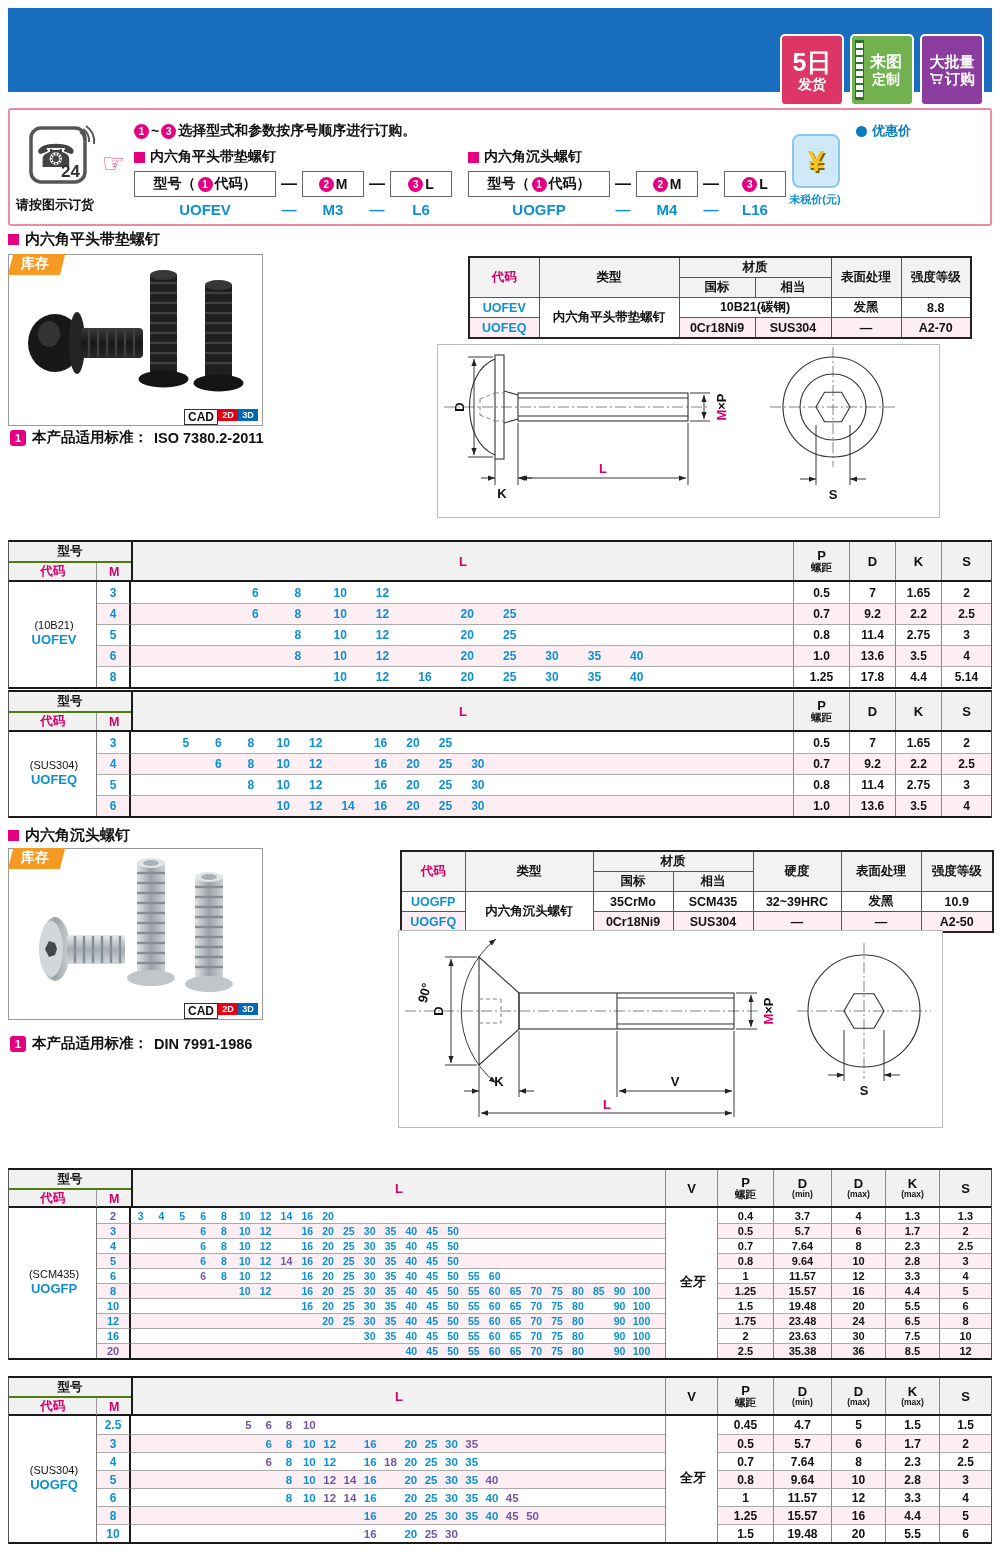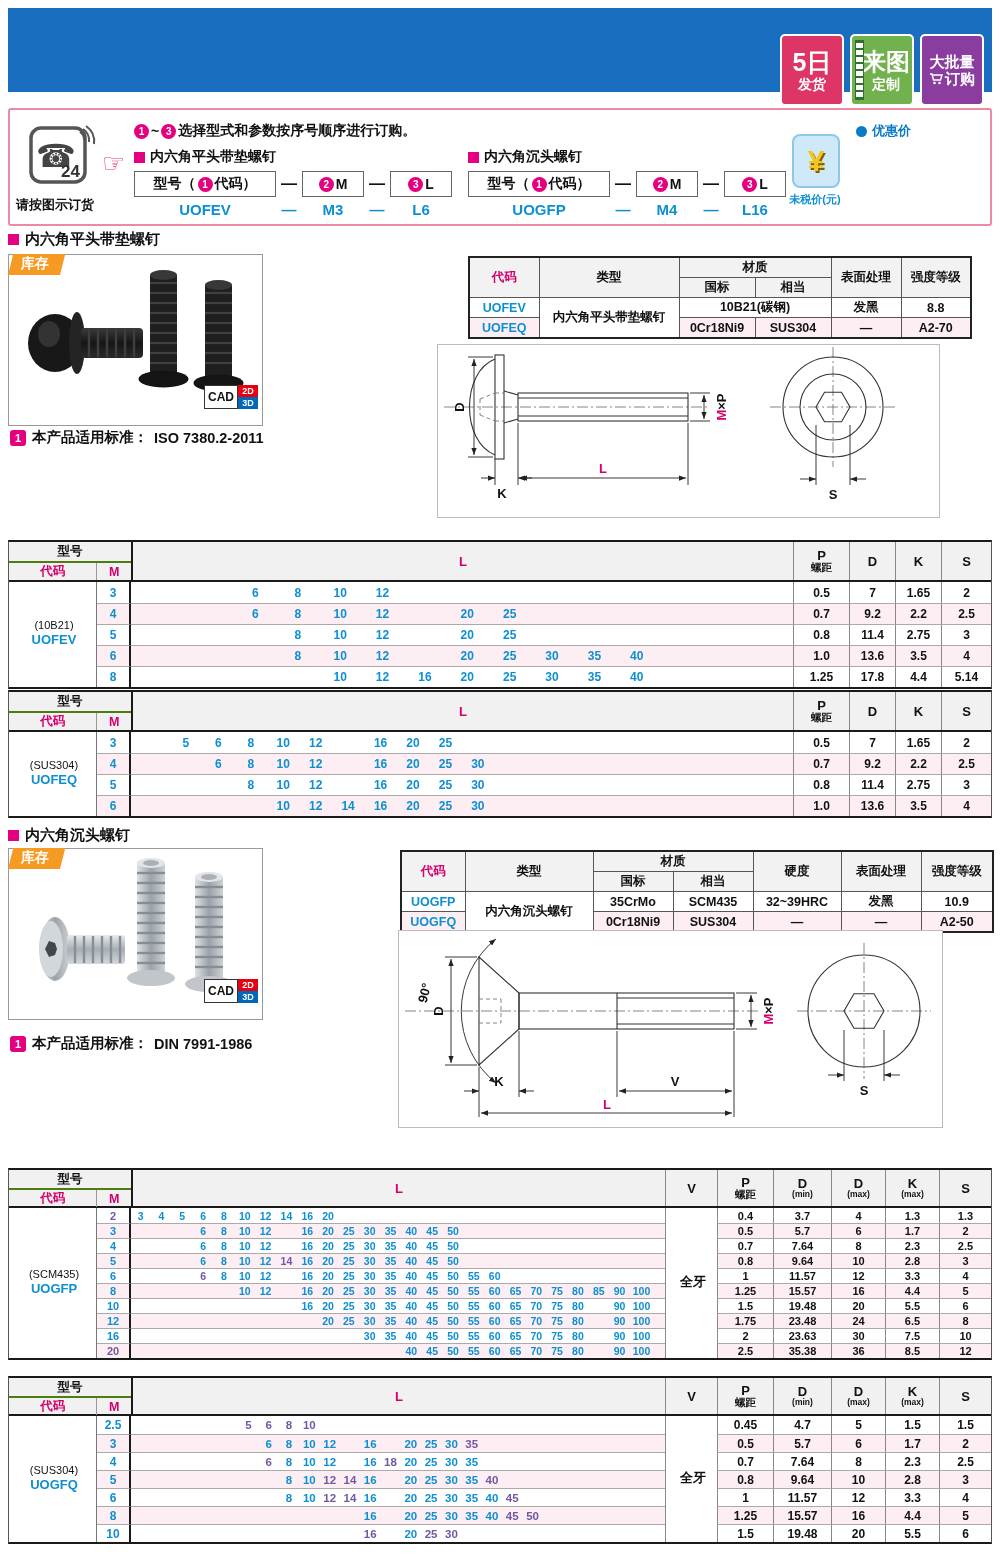--- a/index.html
+++ b/index.html
@@ -9,21 +9,21 @@
   .bl{color:#0d8fd2;}
   .pu{color:#7356a4;}
 
   
   .titlebar{position:absolute;left:8px;top:8px;width:984px;height:84px;background:#1a6ebf;}
   .titlebar h1{position:absolute;left:28px;top:50%;transform:translateY(-50%);margin:0;
     color:#fff;font-size:37px;font-weight:bold;letter-spacing:1px;}
   .badge{position:absolute;top:6px;width:64px;height:72px;border:2px solid #fff;border-radius:5px;
     color:#fff;font-weight:bold;display:flex;flex-direction:column;align-items:center;justify-content:center;
     box-sizing:border-box;text-align:center;line-height:1.15;margin-top:20px;}
-  .badge .l1{font-size:24px;} .badge .l2{font-size:14px;}
+  .badge .l1{font-size:16px;} .badge .l2{font-size:14px;}
   .b1{right:148px;background:#dd3566;} .b1 .l1{font-size:25px;}
   .b2{right:78px;background:#72b24e;padding-left:8px;}
   .b2 .ruler{position:absolute;left:3px;top:4px;bottom:4px;width:7px;background:
      repeating-linear-gradient(to bottom,#2e6e2e 0 2px,#fff 2px 7px);border:1px solid #2e6e2e;}
   .b3{right:8px;background:#8a3d9e;} .b3 .l1{font-size:15px;}
   .b3 .l2row{display:flex;align-items:center;gap:2px;font-size:15px;}
 
   
   .orderbox{position:absolute;left:8px;top:108px;width:984px;height:118px;border:2px solid #ec8aa4;
     border-radius:3px;background:#fff;box-sizing:border-box;}
@@ -63,24 +63,24 @@
     font-size:15px;font-weight:bold;}
   .std{position:absolute;left:10px;display:flex;align-items:center;gap:6px;font-size:14.5px;font-weight:bold;}
   .std-ico{display:inline-flex;width:16px;height:16px;border-radius:3px;background:#e4007f;color:#fff;
     font-size:11px;font-weight:bold;align-items:center;justify-content:center;}
 
   
   .photo{position:absolute;left:8px;width:255px;height:172px;border:1px solid #999;background:#fff;box-sizing:border-box;}
   .stock{position:absolute;left:-1px;top:-1px;background:#f59a23;color:#fff;font-size:14px;font-weight:bold;
     padding:1px 14px 2px 10px;transform:skewX(-14deg);transform-origin:left bottom;}
   .stock span{display:inline-block;transform:skewX(14deg);}
-  .cadbadge{position:absolute;right:4px;bottom:16px;display:flex;align-items:stretch;}
+  .cadbadge{position:absolute;right:4px;bottom:0;display:flex;align-items:stretch;}
   .cadbadge .cadtxt{border:1px solid #333;background:#fff;font-size:12px;font-weight:bold;
     display:flex;align-items:center;padding:0 3px;}
-  .cadbadge .dcol{display:flex;flex-direction:column;}
+  .cadbadge .dcol{display:flex;flex-direction:row;}
   .cadbadge .d2{background:#e60012;} .cadbadge .d3{background:#0068b7;}
   .cadbadge .dcol span{color:#fff;font-size:9px;font-weight:bold;width:20px;height:12px;
     display:flex;align-items:center;justify-content:center;}
 
   
   .spec{position:absolute;border-collapse:collapse;background:#fff;border:2px solid #222;table-layout:fixed;}
   .spec th,.spec td{border:1px solid #555;text-align:center;padding:0;height:19px;font-size:12.5px;}
   .spec th{background:#f2f2f2;font-weight:bold;}
   .spec td{font-weight:bold;}
   .spec .codecell{color:#0d8fd2;}

